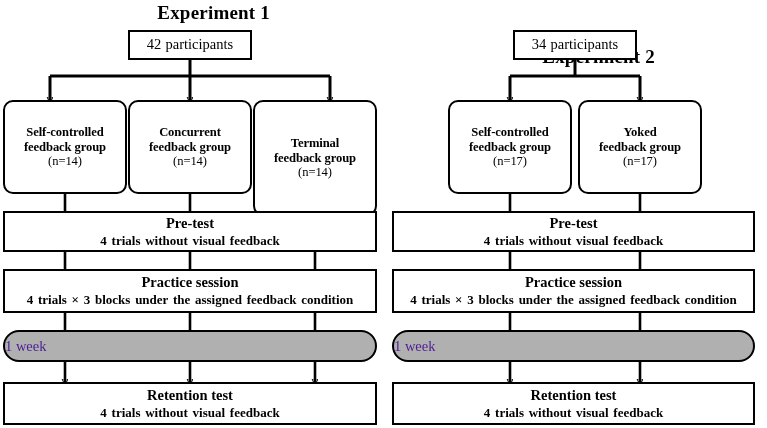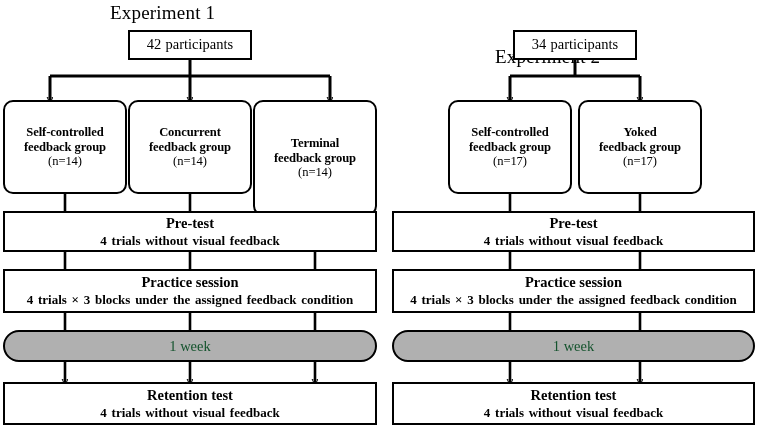--- a/index.html
+++ b/index.html
@@ -45,22 +45,22 @@
     flex-direction: column;
     align-items: center;
     justify-content: center;
     text-align: center;
     line-height: 1.18;
   }
 
   .panel-title {
     position: absolute;
     font-size: 19px;
-    font-weight: normal;
-    text-align: left;
+    font-weight: bold;
+    text-align: right;
     letter-spacing: 0.2px;
     white-space: nowrap;
   }
 
   .node-title {
     font-weight: bold;
     font-size: 13.5px;
     white-space: nowrap;
   }
   .node-sub {
@@ -107,23 +107,23 @@
 
   
   .pill {
     position: absolute;
     box-sizing: border-box;
     background: #b0b0b0;
     border: 2.4px solid #000000;
     border-radius: 999px;
     display: flex;
     align-items: center;
-    justify-content: center;
+    justify-content: flex-start;
     font-size: 14.5px;
-    color: #14532d;
+    color: #4c1d95;
   }
 </style>
 </head>
 <body>
 
 <div id="canvas">
 
   <svg id="connectors" viewBox="0 0 767 428" width="767" height="428">
     <defs>
       <marker id="ah" markerWidth="8" markerHeight="8" refX="3.2" refY="3.4" orient="auto" markerUnits="userSpaceOnUse">

